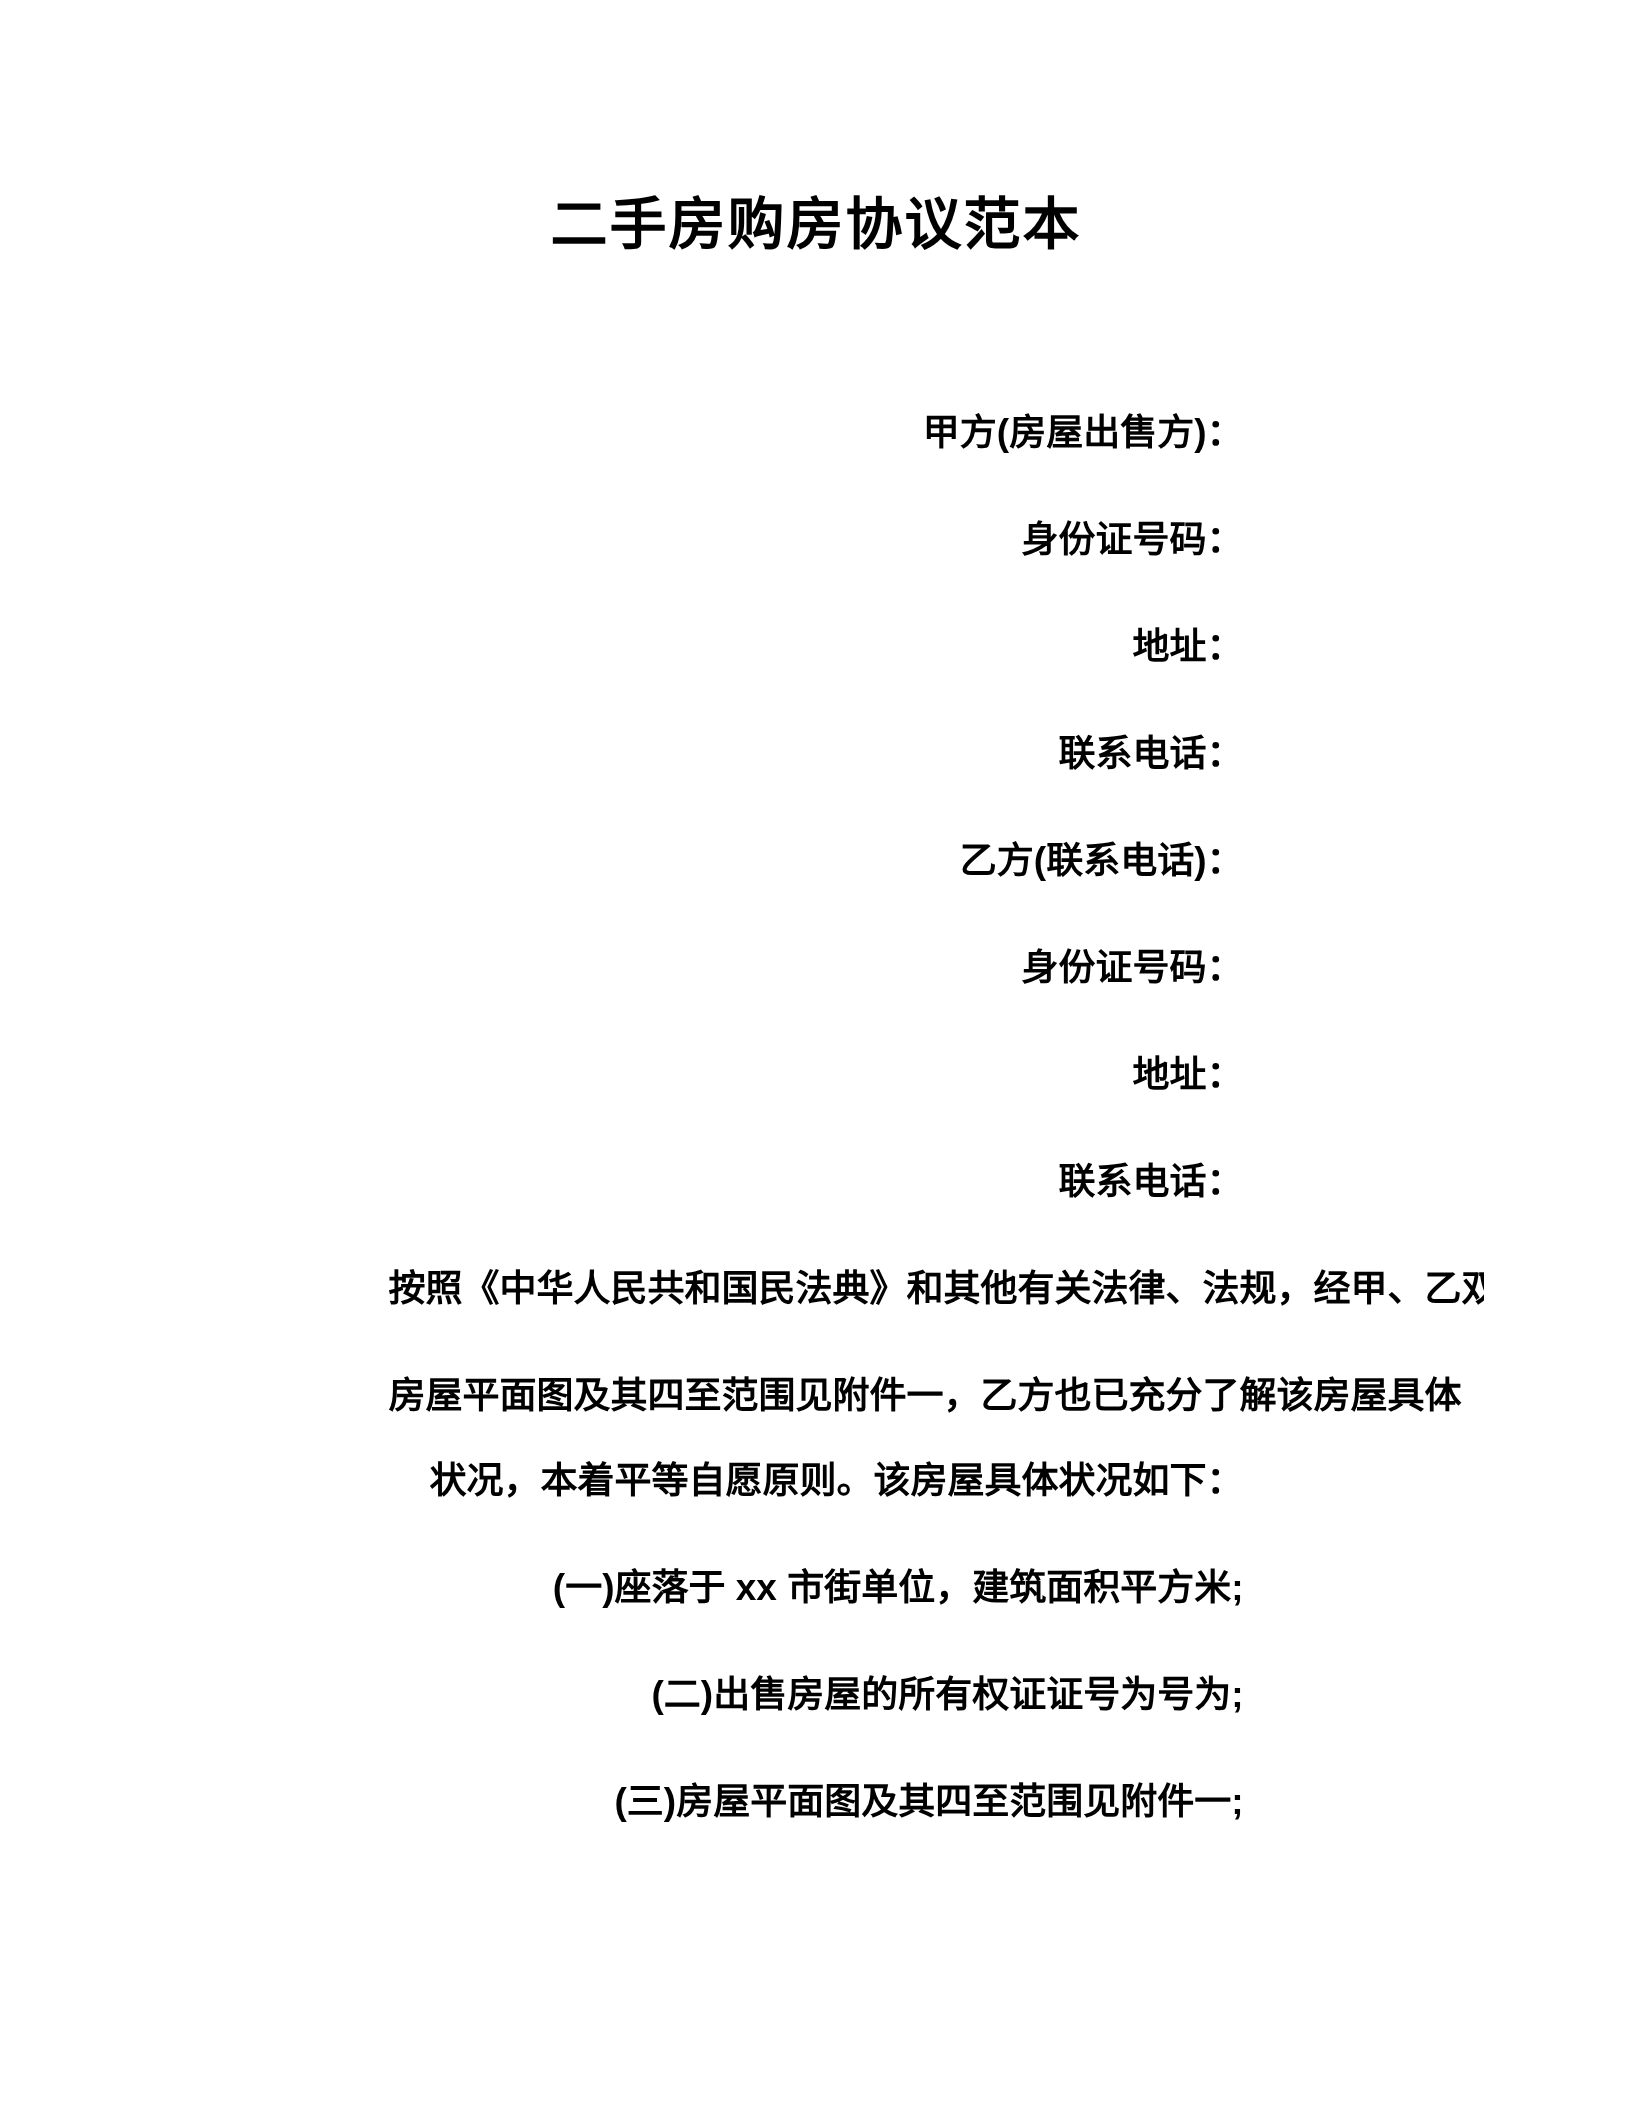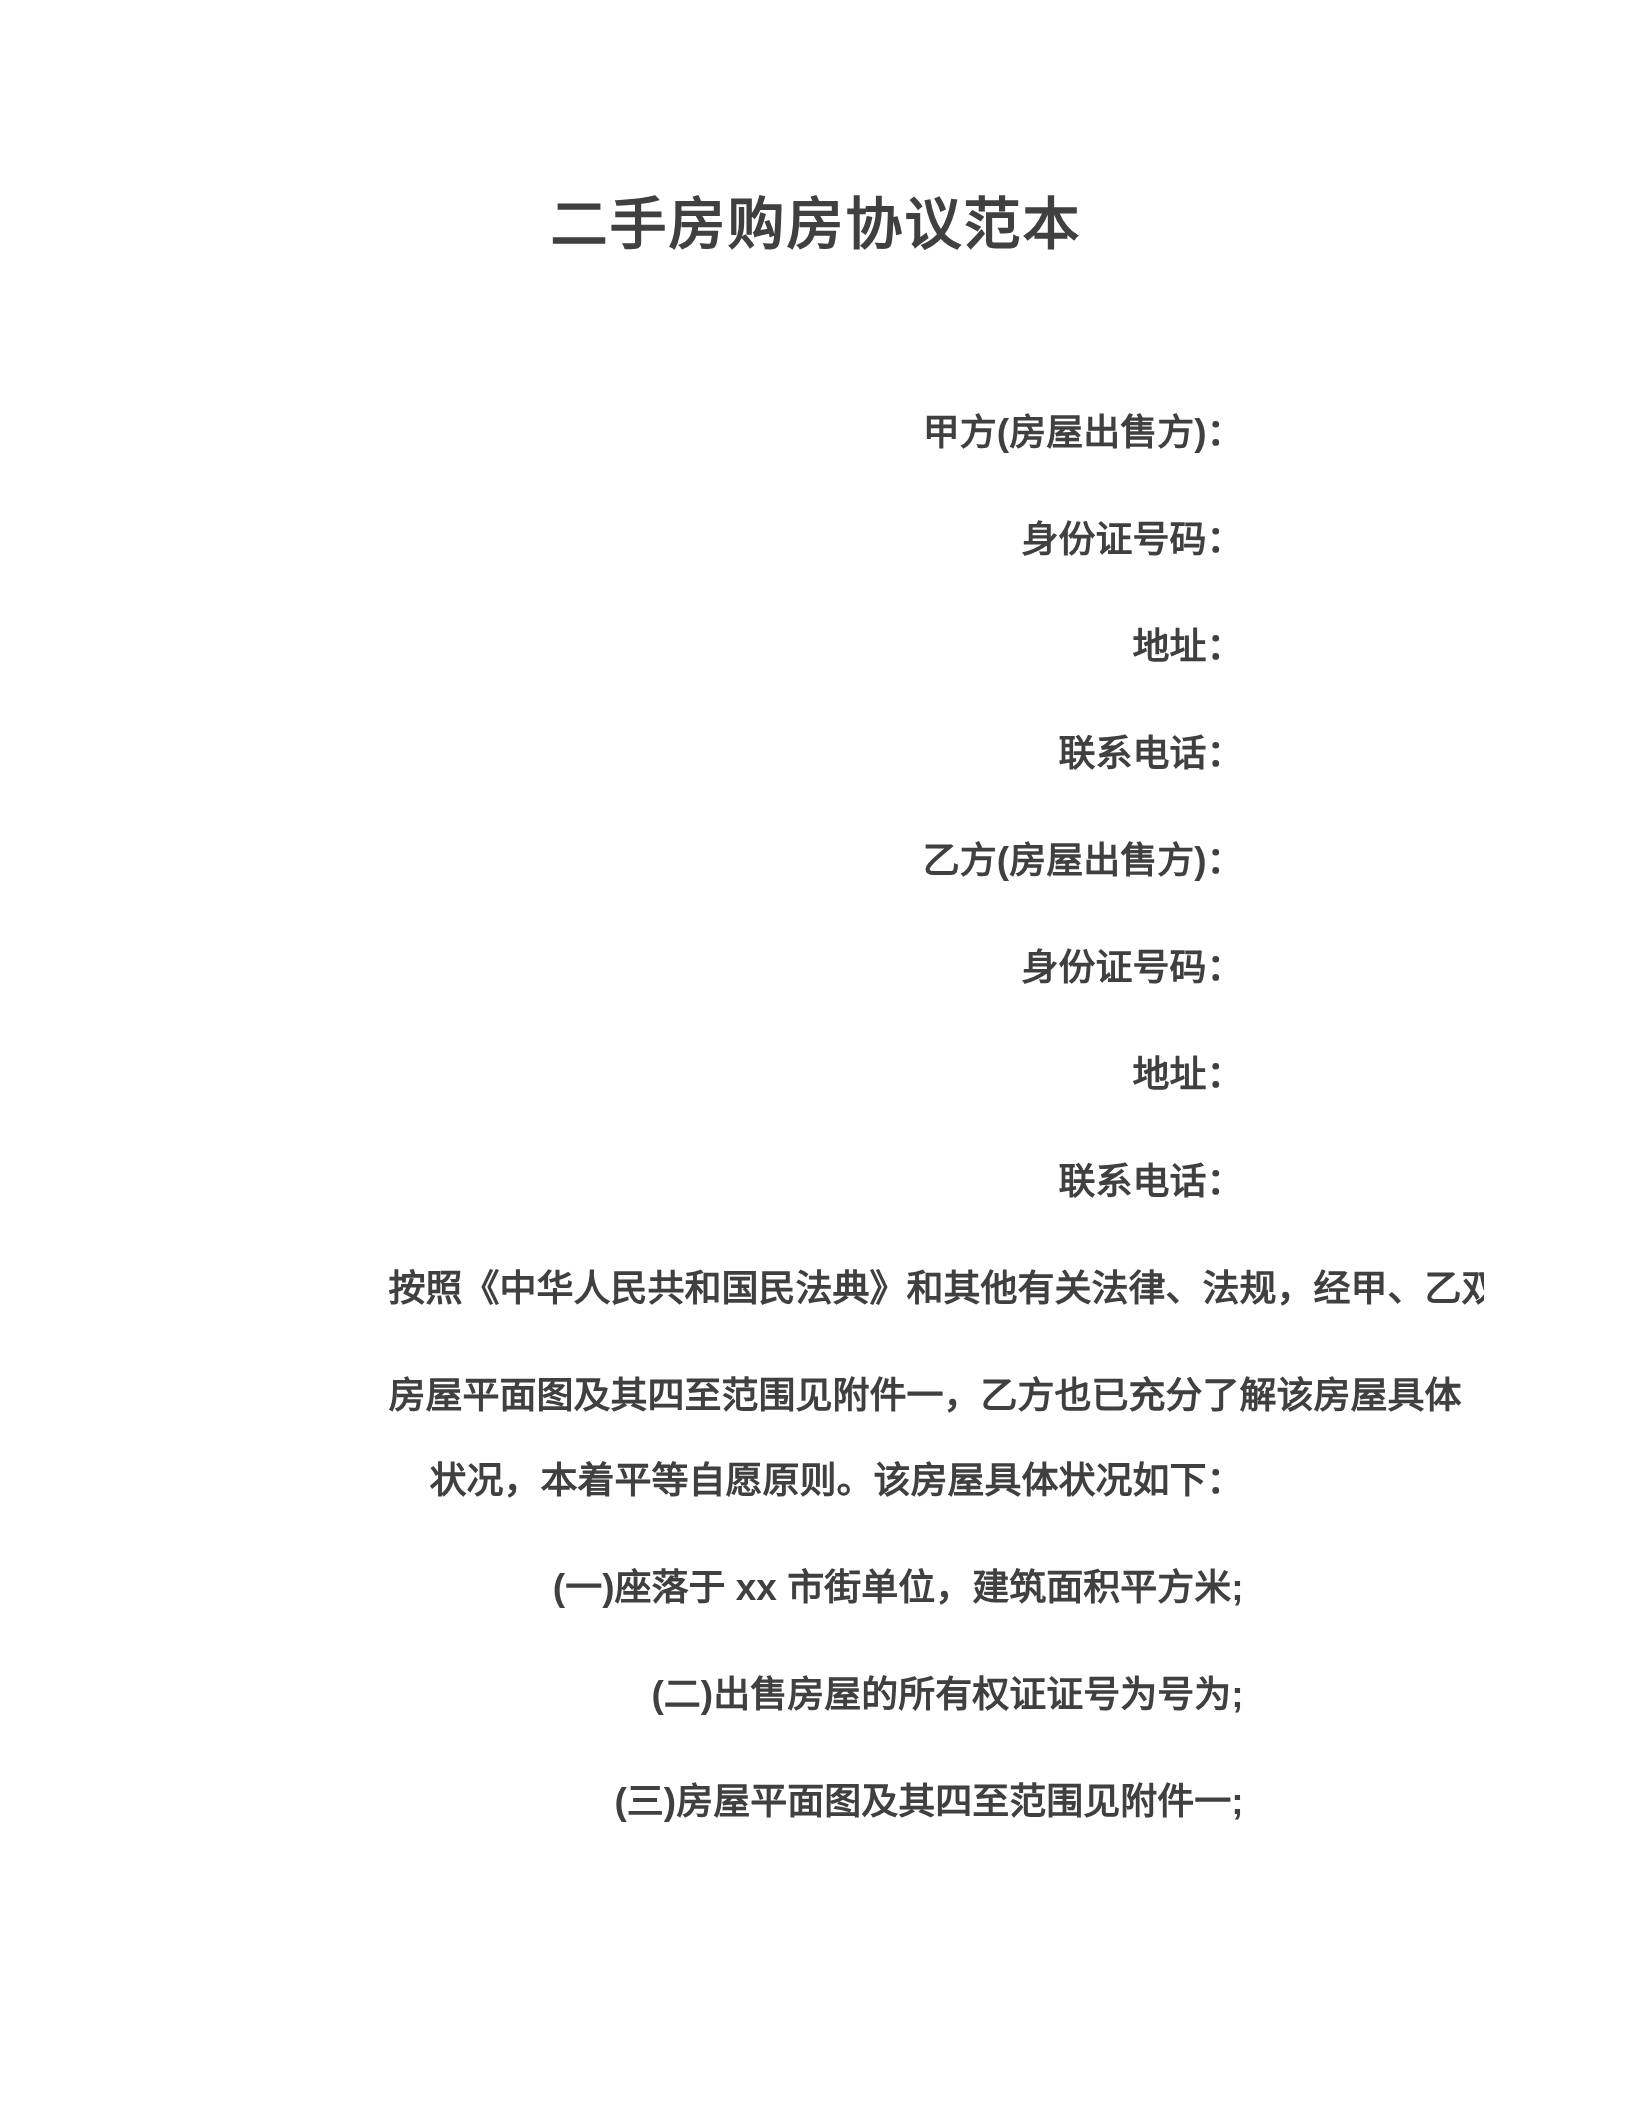--- a/index.html
+++ b/index.html
@@ -6,21 +6,21 @@
     margin: 0;
     padding: 0;
     background: #ffffff;
   }
   .page {
     position: relative;
     width: 1335px;
     height: 2112px;
     margin: 0 auto;
     background: #ffffff;
-    color: #404040;
+    color: #000000;
     font-family: "Liberation Sans", "DejaVu Sans", sans-serif;
     box-sizing: border-box;
     overflow: hidden;
   }
   .content {
     box-sizing: border-box;
     width: 100%;
     height: 100%;
     padding: 0 240px;
   }
@@ -56,21 +56,21 @@
     <h1 class="doc-title">二手房购房协议范本</h1>
 
     <div class="doc-line">甲方(房屋出售方)：</div>
 
     <div class="doc-line">身份证号码：</div>
 
     <div class="doc-line">地址：</div>
 
     <div class="doc-line">联系电话：</div>
 
-    <div class="doc-line">乙方(房屋出售方)：</div>
+    <div class="doc-line">乙方(联系电话)：</div>
 
     <div class="doc-line">身份证号码：</div>
 
     <div class="doc-line">地址：</div>
 
     <div class="doc-line">联系电话：</div>
 
     <div class="doc-para">
       <div class="doc-line">按照《中华人民共和国民法典》和其他有关法律、法规，经甲、乙双</div>
     </div>

